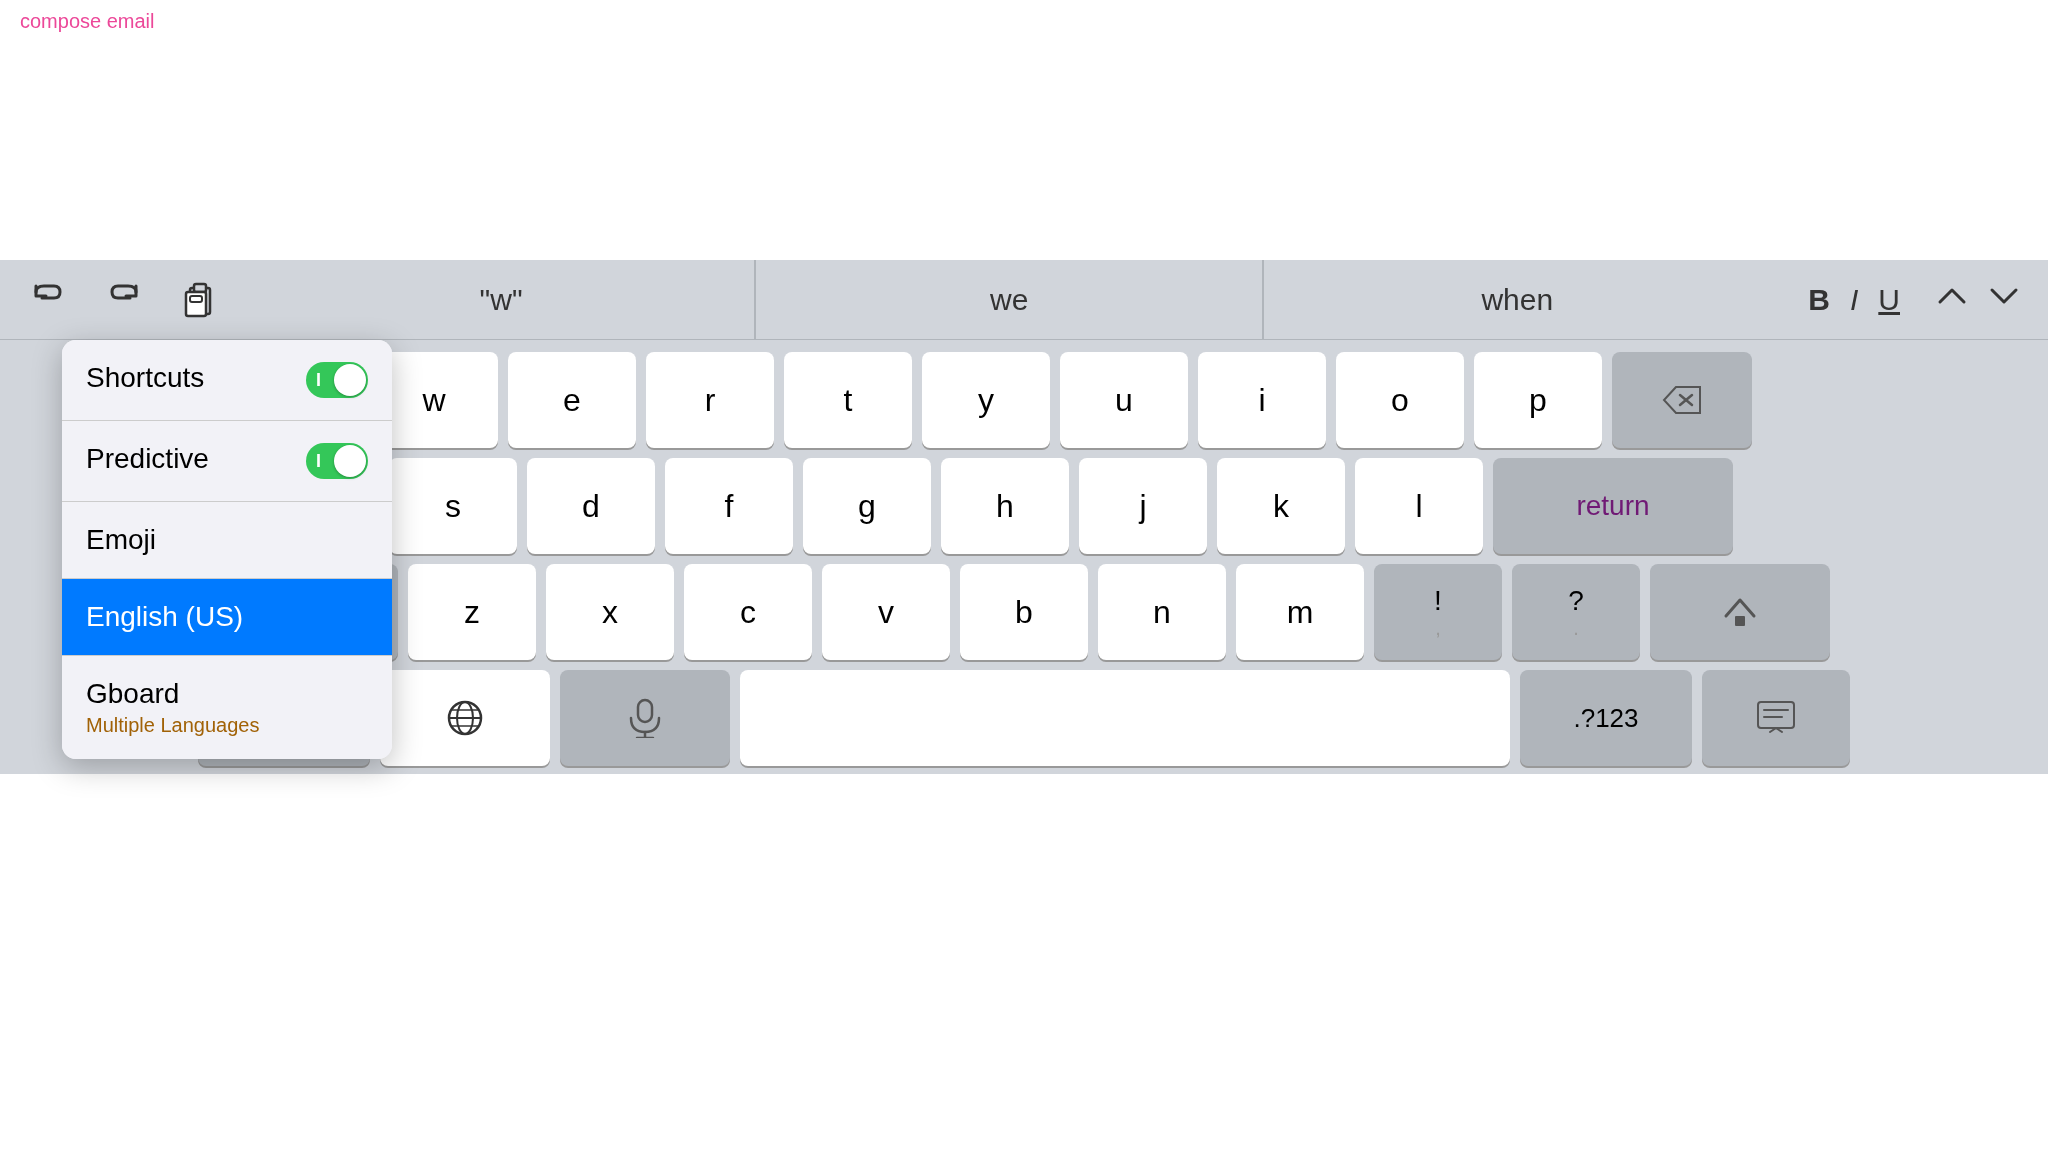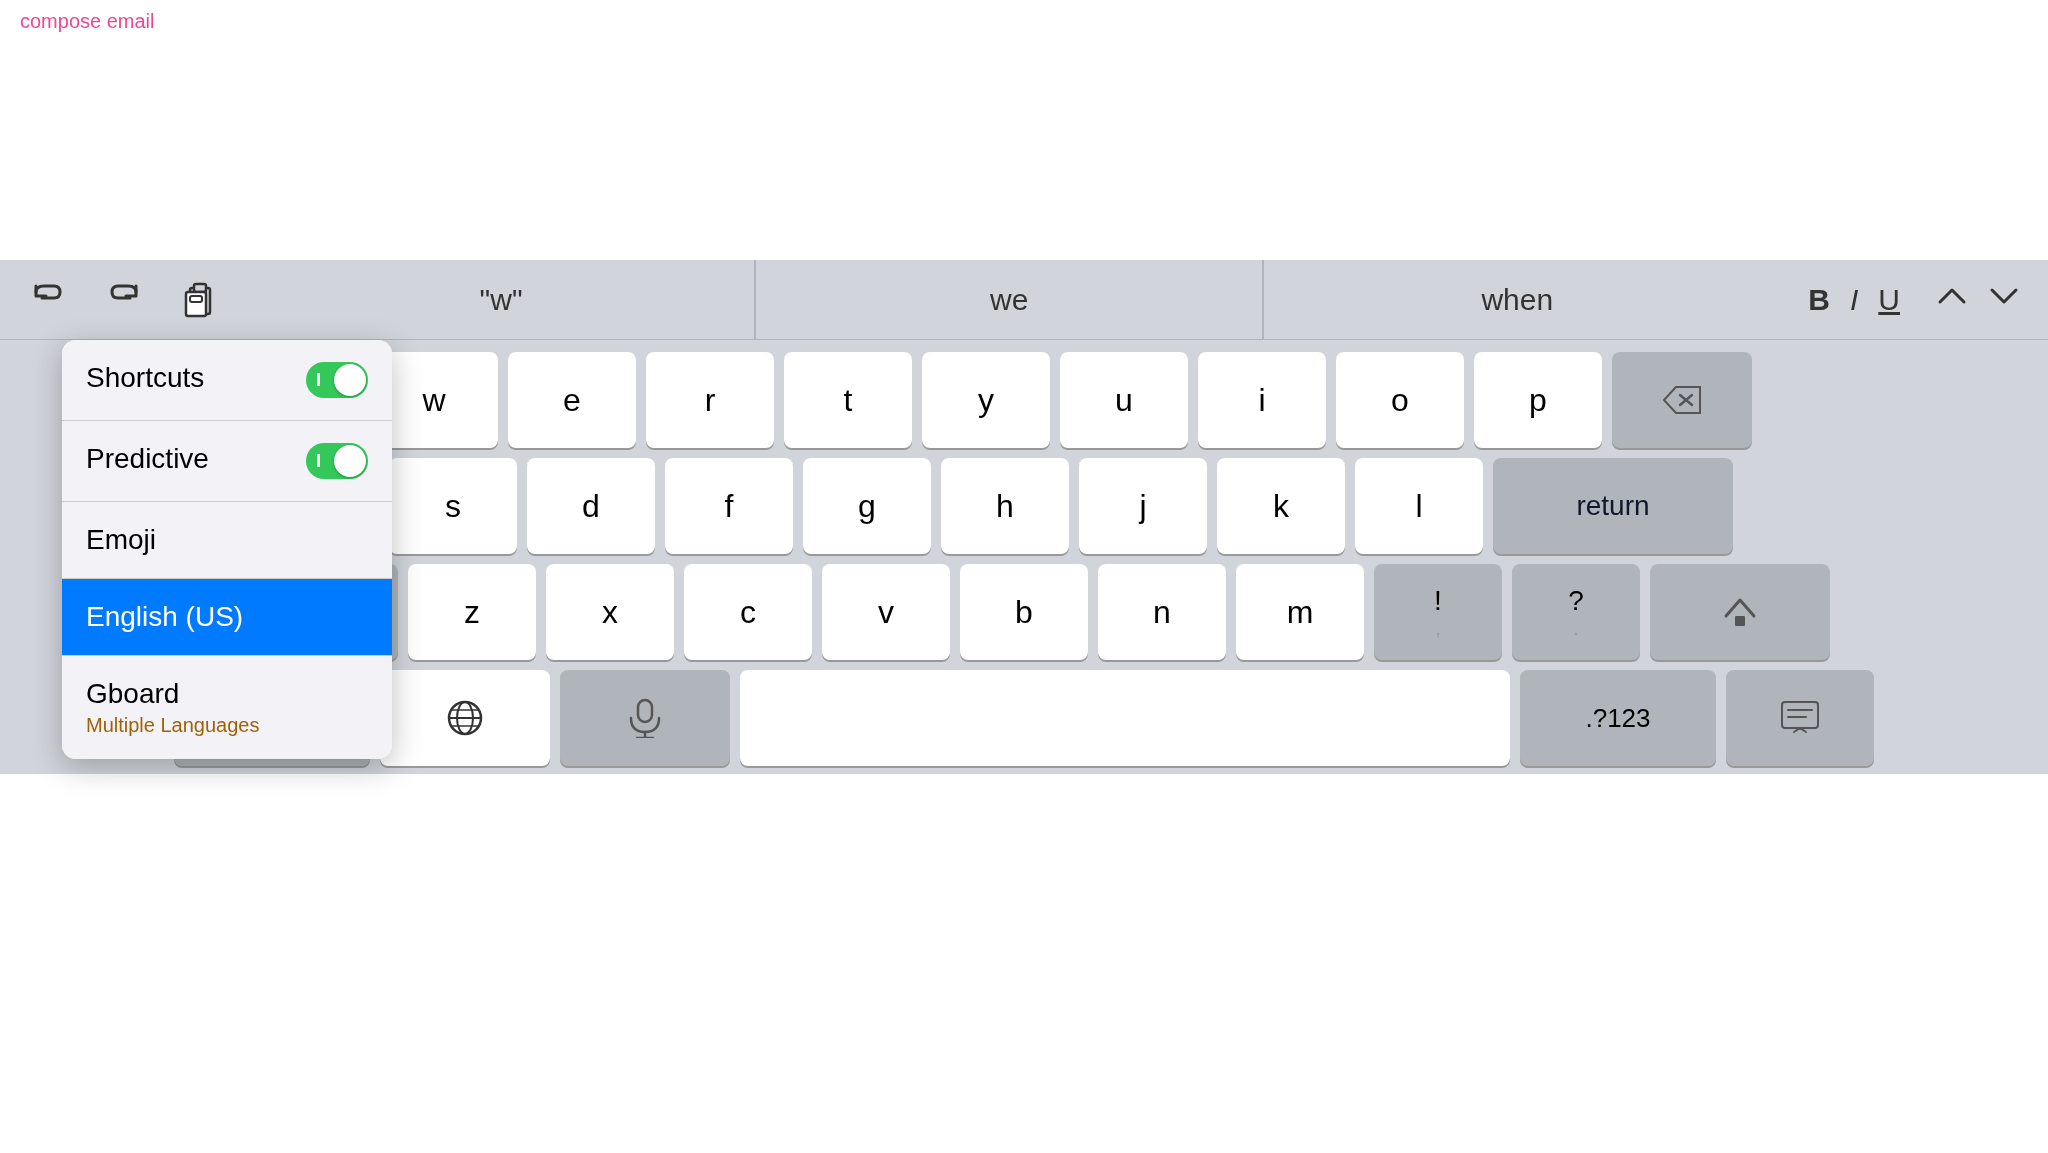--- a/index.html
+++ b/index.html
@@ -204,35 +204,35 @@
       width: 128px;
       height: 96px;
     }
 
     
     .key-return {
       width: 240px;
       height: 96px;
       background: #b0b5bb;
       font-size: 28px;
-      color: #0f172a;
+      color: #701a75;
     }
     .key-shift {
       width: 180px;
       height: 96px;
       background: #b0b5bb;
       font-size: 36px;
     }
     .key-backspace {
       width: 140px;
       height: 96px;
       background: #b0b5bb;
     }
     .key-num {
-      width: 196px;
+      width: 172px;
       height: 96px;
       background: #b0b5bb;
       font-size: 26px;
     }
     .key-globe {
       width: 170px;
       height: 96px;
       background: #fff;
       font-size: 36px;
     }

